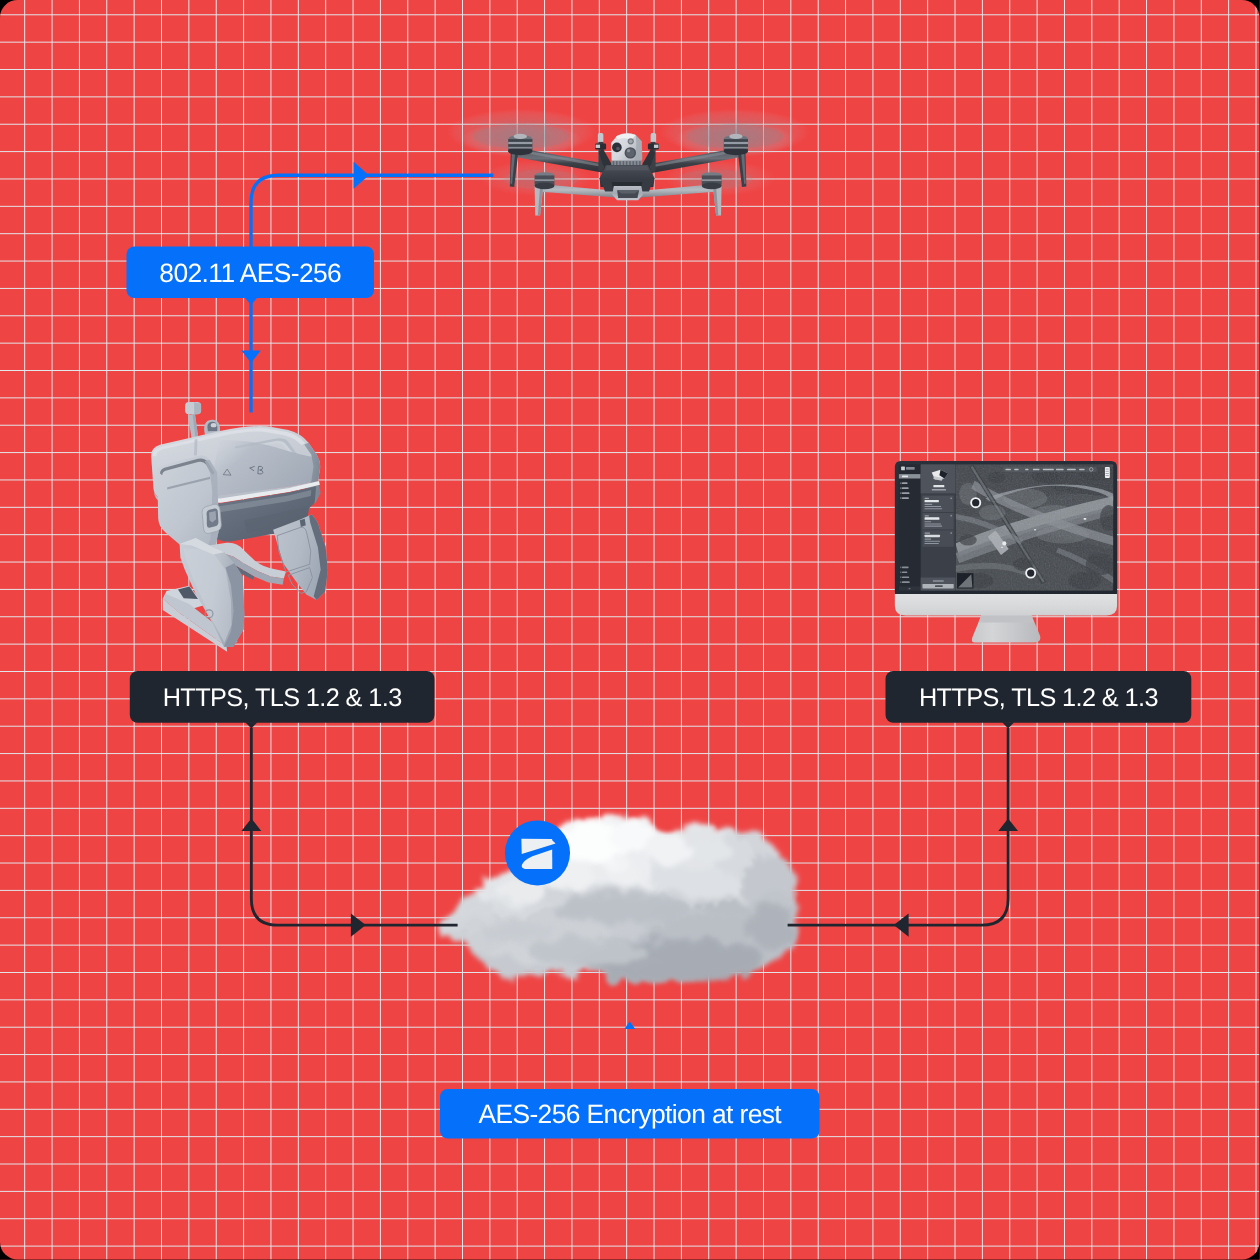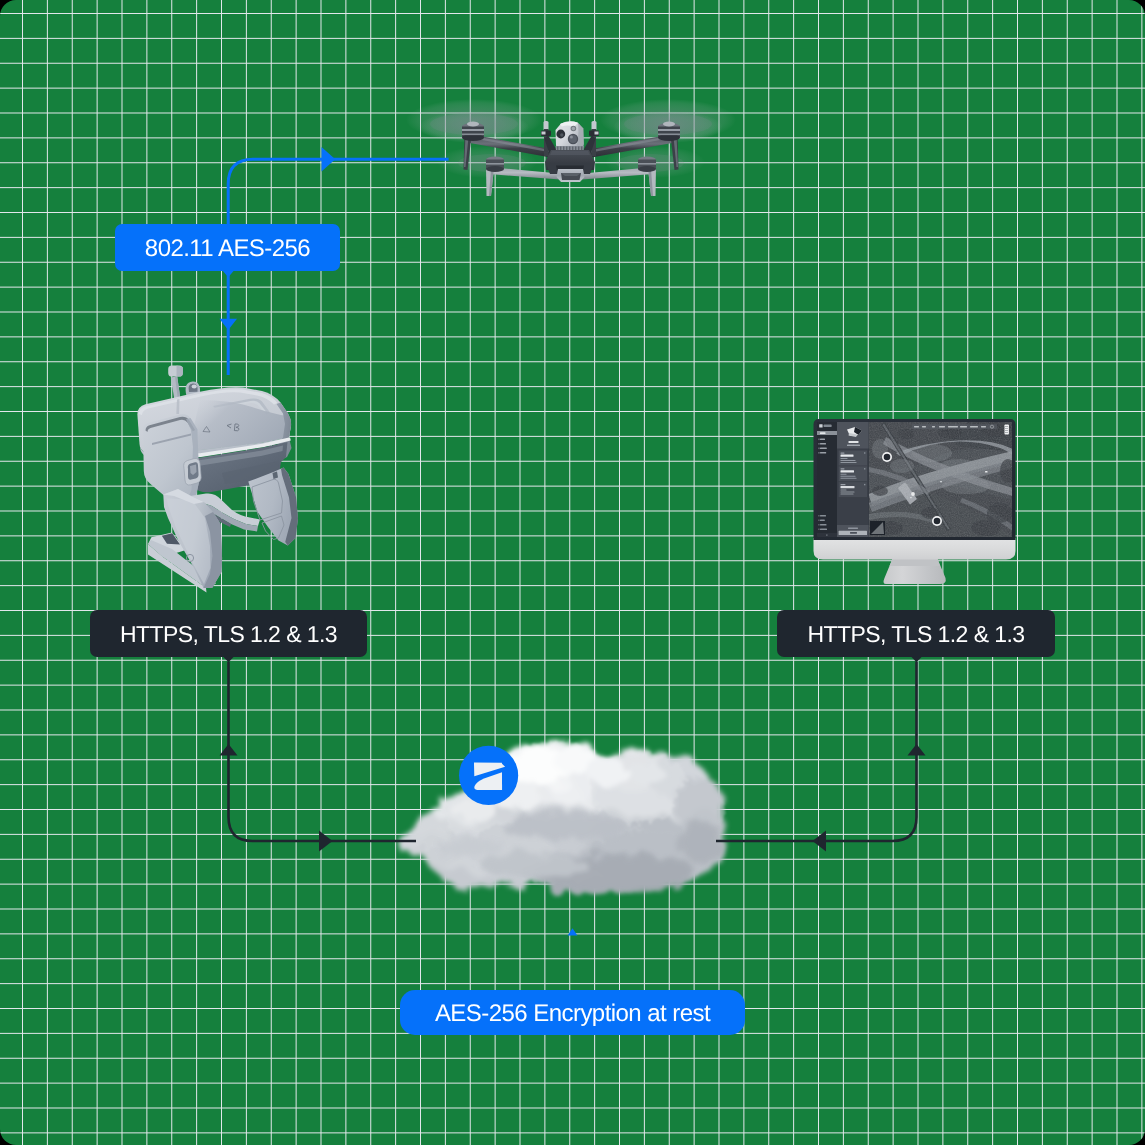--- a/index.html
+++ b/index.html
@@ -1,28 +1,28 @@
 <!DOCTYPE html>
 <html><head>
 <meta charset="utf-8">
 <style>
   html,body{margin:0;padding:0;background:#000;}
   body{width:1145px;height:1145px;overflow:hidden;
        font-family:"Liberation Sans",sans-serif;-webkit-font-smoothing:antialiased;text-rendering:geometricPrecision;}
-  #page{position:absolute;left:0;top:0;width:1145px;height:1145px;background:#15803d;
+  #page{position:absolute;left:0;top:0;width:1145px;height:1145px;background:#ef4444;
         border-radius:16px;overflow:hidden;}
   #grid{position:absolute;inset:0;
     background-image:linear-gradient(to right, #e2e7eb 1px, transparent 1px),
                      linear-gradient(to bottom, #e2e7eb 1px, transparent 1px);
     background-size:24.89px 24.89px;background-position:22px 13px;}
   svg.layer{position:absolute;left:0;top:0;width:1145px;height:1145px;overflow:visible;}
   .lbl{position:absolute;display:flex;align-items:center;justify-content:center;
        border-radius:7px;color:#fff;font-size:24px;letter-spacing:-0.55px;white-space:nowrap;}
   .lbl > span{display:block;transform:translateY(1px);}
-  .lbl.tight{font-size:23px;letter-spacing:-0.56px;}
+  .lbl.tight{font-size:23px;letter-spacing:-0.56px;margin-left:28px;}
   .lbl.blue{background:#0571fa;}
   .lbl.dark{background:#1f262f;}
 </style>
 </head>
 <body>
 
 <div id="page">
   <div id="grid"></div>
 
   <svg class="layer" viewBox="0 0 1145 1145">
@@ -589,21 +589,21 @@
 
   <div class="lbl dark tight" style="left:90px;top:610px;width:277px;height:47px;">
     <span>HTTPS, TLS 1.2 &amp; 1.3</span>
   </div>
 
   <div class="lbl dark tight" style="left:777px;top:610px;width:278px;height:47px;">
     <span>HTTPS, TLS 1.2 &amp; 1.3</span>
   </div>
 
 
-  <div class="lbl blue" style="left:400px;top:990px;width:345px;height:45px;border-radius:15px;">
+  <div class="lbl blue" style="left:400px;top:990px;width:345px;height:45px;">
     <span>AES-256 Encryption at rest</span>
   </div>
 
   <svg class="layer" id="tails" viewBox="0 0 1145 1145">
     <polygon points="222.5,270.5 234,270.5 228.2,277.2" fill="#0571fa"></polygon>
     <polygon points="223,656.5 234,656.5 228.5,662.2" fill="#1f262f"></polygon>
     <polygon points="911,656.5 922,656.5 916.5,662.2" fill="#1f262f"></polygon>
     <polygon points="567.6,935.5 577.4,935.5 572.5,928.3" fill="#0571fa"></polygon>
   </svg>
 </div>

